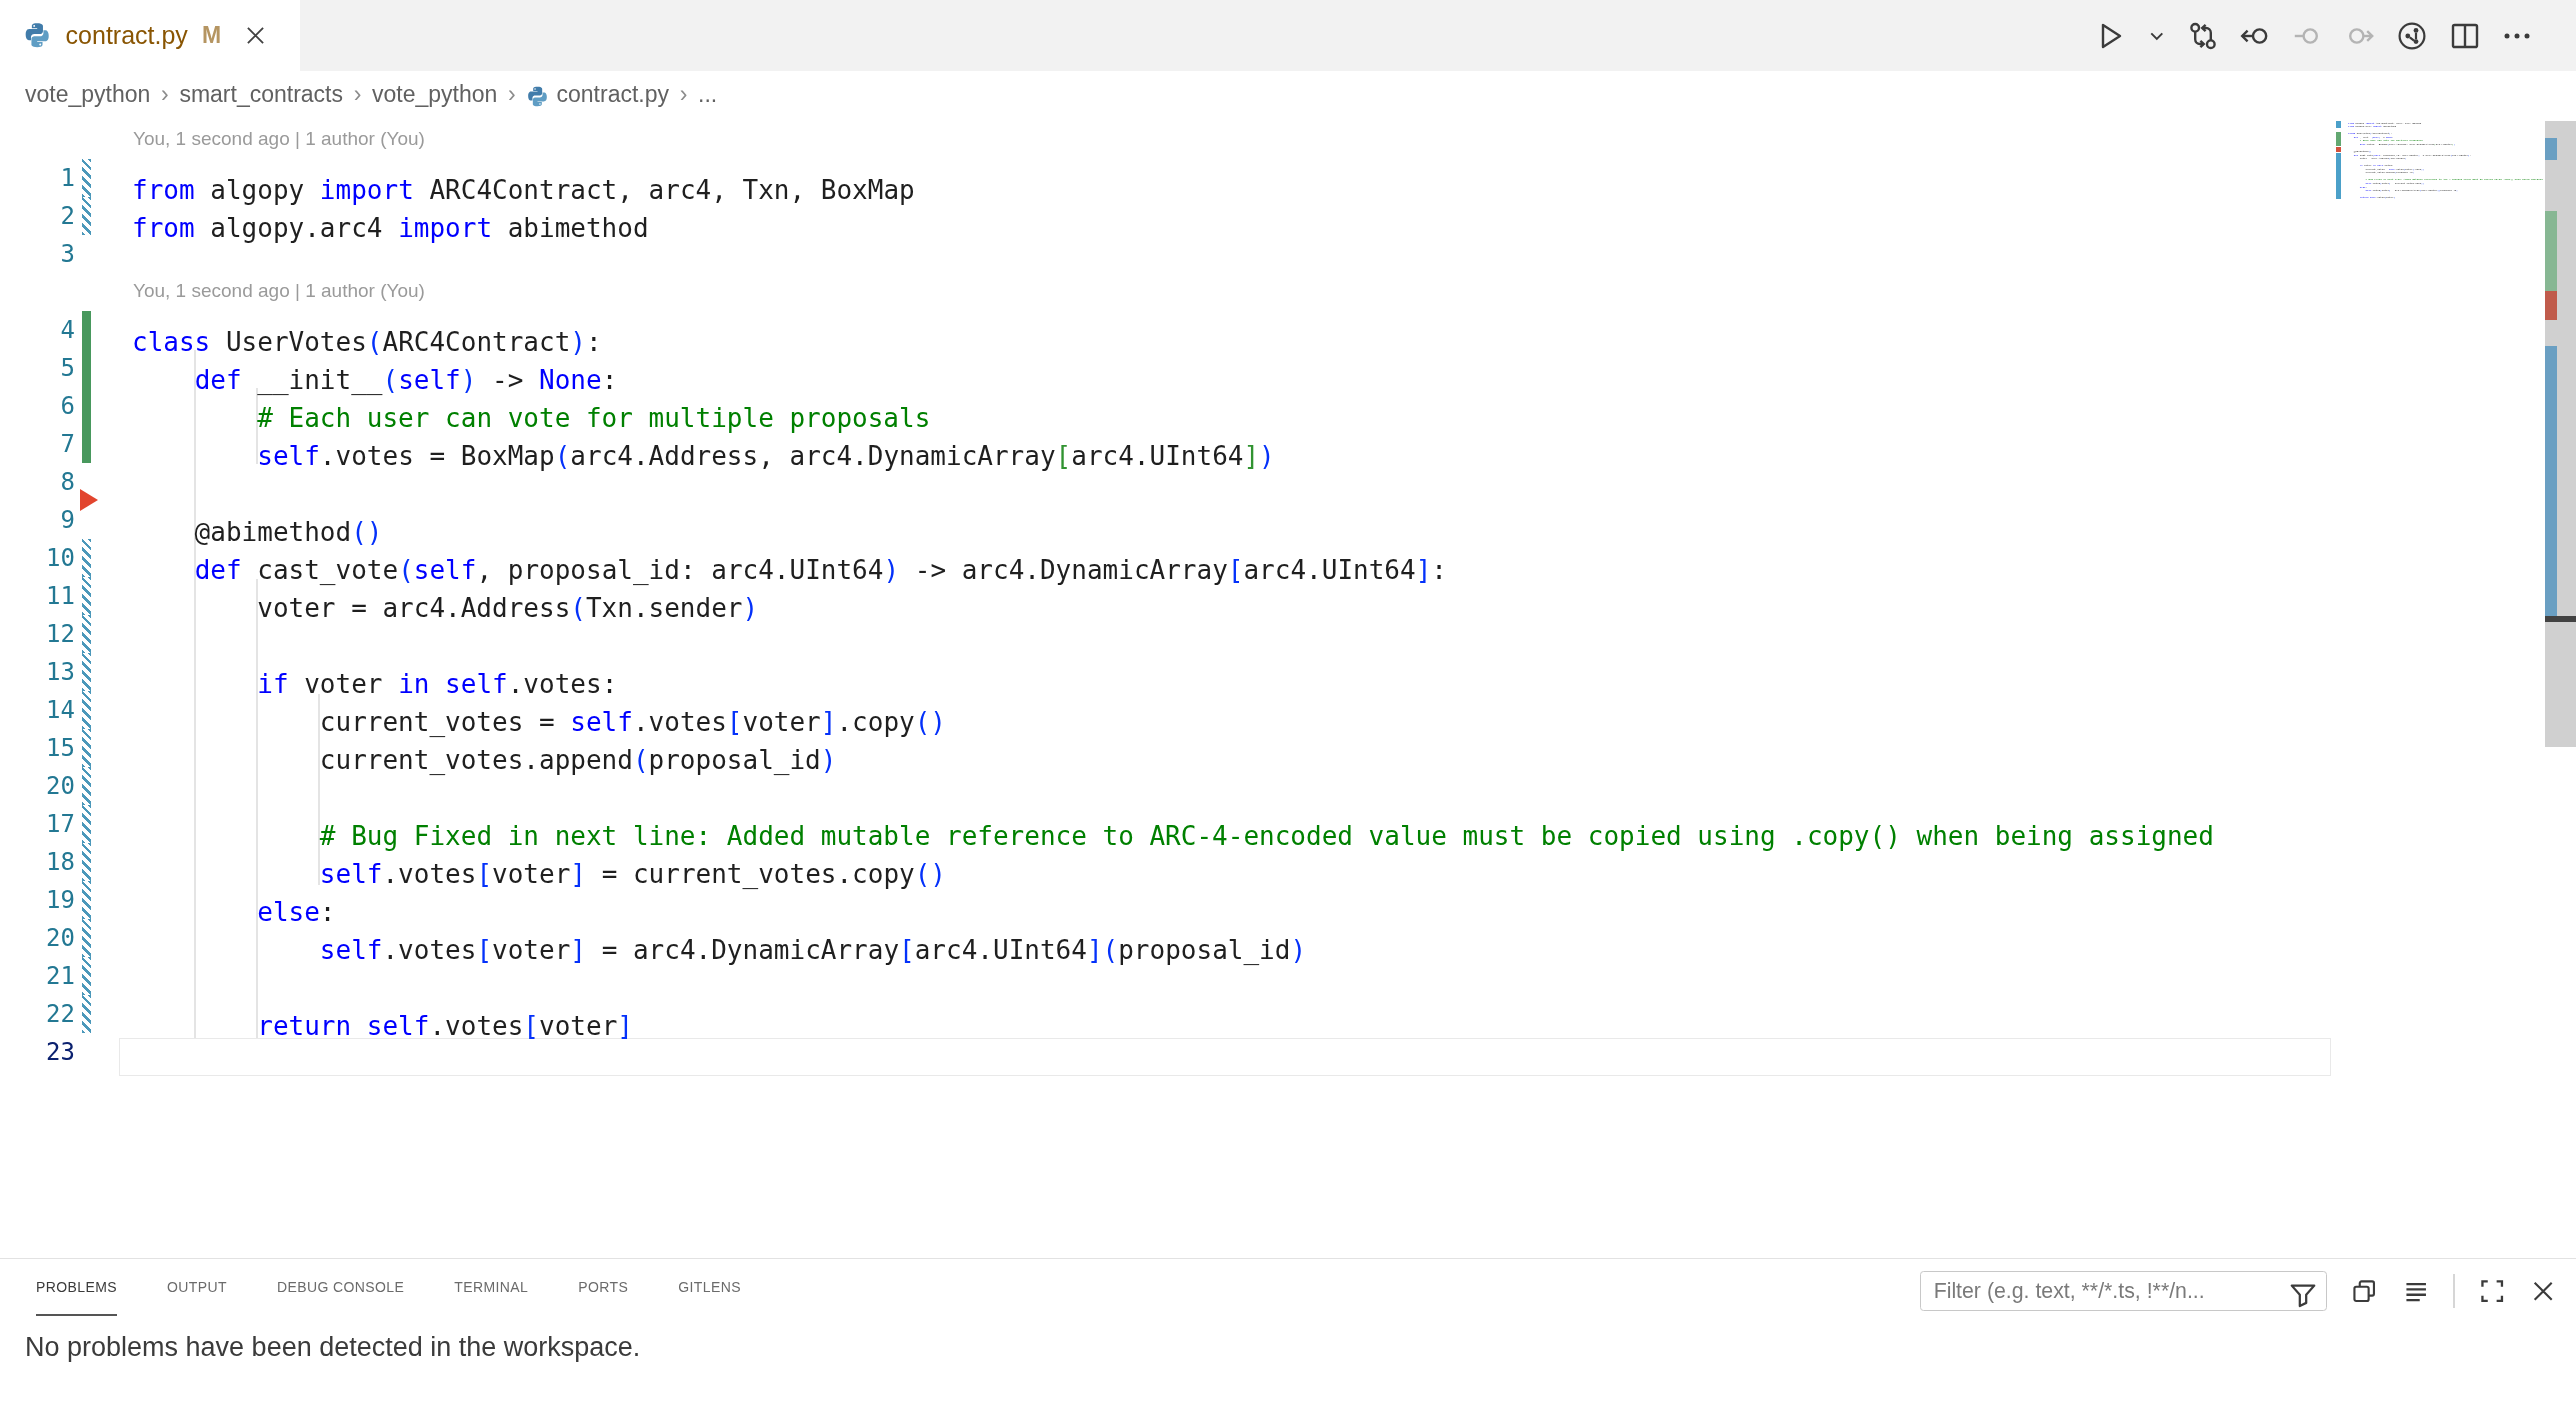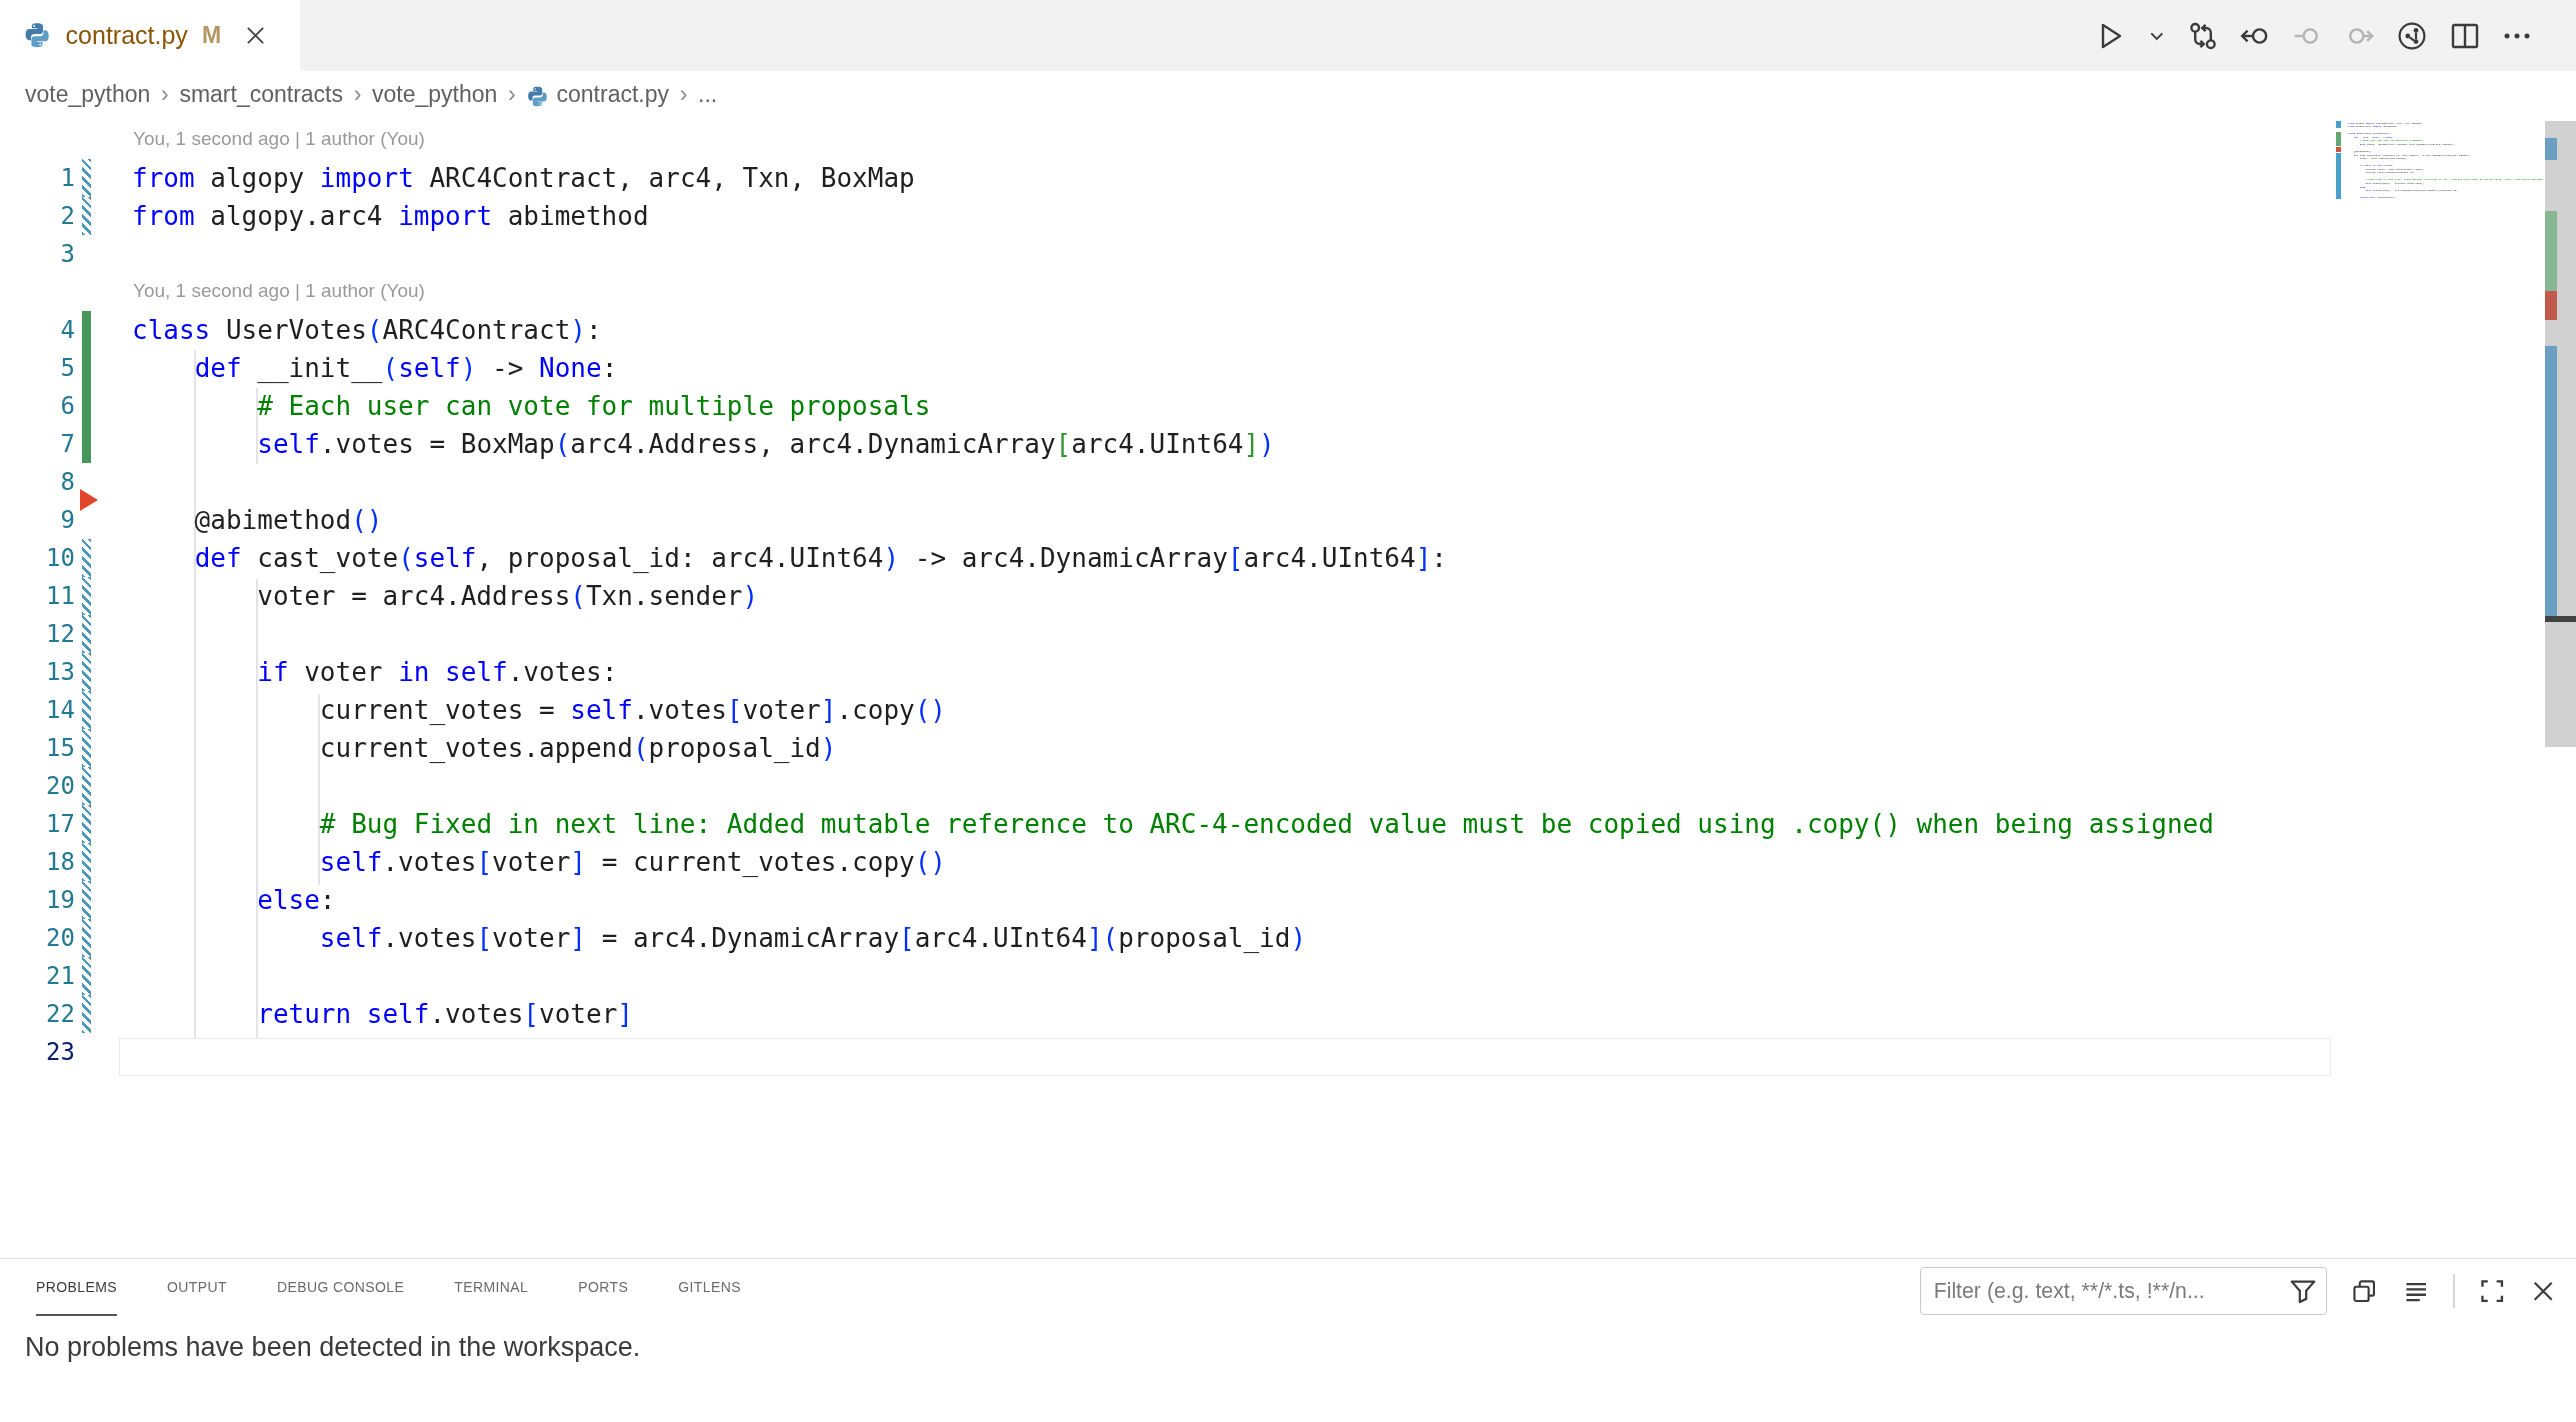--- a/index.html
+++ b/index.html
@@ -35,21 +35,21 @@
   .ln{position:absolute;left:0;top:0;width:75px;text-align:right;
       font-family:"DejaVu Sans Mono","Liberation Mono",monospace;font-size:24px;line-height:38px;
       color:var(--line_number);}
   .row.current .ln{color:var(--active_line_number);}
   .gut{position:absolute;left:82px;top:0;bottom:0;width:9px;}
   .gut.modified{background:repeating-linear-gradient(45deg,#4b98ba 0 2.7px,#ffffff 2.7px 6.2px);}
   .gut.added{background:var(--gutter_added);}
   .del-tri{position:absolute;left:80px;top:-11.6px;width:0;height:0;
            border-top:11.6px solid transparent;border-bottom:11.6px solid transparent;
            border-left:18px solid var(--gutter_deleted);}
-  .code{position:absolute;left:132px;top:0;margin:0;white-space:pre;
+  .code{position:absolute;left:132px;top:12px;margin:0;white-space:pre;
         font-family:"DejaVu Sans Mono","Liberation Mono",monospace;font-size:26px;line-height:38px;color:var(--text);}
   .lens-text{position:absolute;left:133px;top:0;font-size:19px;line-height:36px;color:#9a9a9a;cursor:pointer;}
   .tk-k{color:var(--keyword);} .tk-c{color:var(--comment);} .tk-t{color:var(--text);}
   .tk-b1{color:var(--bracket_1);} .tk-b2{color:var(--bracket_2);}
   .current-line{position:absolute;left:119px;top:921px;width:2212px;height:38px;
                 border:1.8px solid #e9e9e9;box-sizing:border-box;}
 
   
   .minimap{position:absolute;left:2336px;top:121px;width:209px;height:98px;}
   .mm-bar{position:absolute;left:0;width:5.3px;}
@@ -63,21 +63,21 @@
   .ov{position:absolute;left:0;width:11.6px;}
   .ov-cursor{position:absolute;left:0;top:616px;width:31px;height:6.2px;background:#424242;}
 
   
   .panel{position:absolute;top:1258px;left:0;right:0;bottom:0;background:#fff;border-top:1.8px solid #e2e2e2;}
   .panel-tabs{position:absolute;left:36px;top:0;display:flex;gap:50px;height:57px;align-items:stretch;}
   .panel-tab{font-size:14px;letter-spacing:0.4px;color:#6b6b6b;display:flex;align-items:center;
              border-bottom:2.7px solid transparent;cursor:pointer;}
   .panel-tab.active{color:#3b3b3b;border-bottom-color:#555555;}
   .panel-actions{position:absolute;right:28.4px;top:7.1px;display:flex;align-items:center;gap:23px;height:50px;}
-  .filter-wrap{position:relative;width:407px;height:48px;}
+  .filter-wrap{position:relative;width:407px;height:40px;}
   .filter-wrap input{width:100%;height:100%;box-sizing:border-box;border:1.8px solid #c8c8c8;border-radius:3.6px;
              padding:0 53px 0 12.4px;font-size:21.3px;font-family:"Liberation Sans",sans-serif;color:#3b3b3b;outline:none;}
   .filter-wrap input::placeholder{color:#7a7a7a;}
   .funnel{position:absolute;right:9px;top:9px;width:30px;height:30px;color:#3b3b3b;}
   .pa-icon{width:28.4px;height:28.4px;color:#3b3b3b;cursor:pointer;}
   .pa-icon svg,.funnel svg{width:100%;height:100%;}
   .pa-divider{width:1.8px;height:34px;background:#d6d6d6;}
   .panel-message{position:absolute;left:25px;top:73px;font-size:27px;color:#3b3b3b;}
 </style>
 </head>

